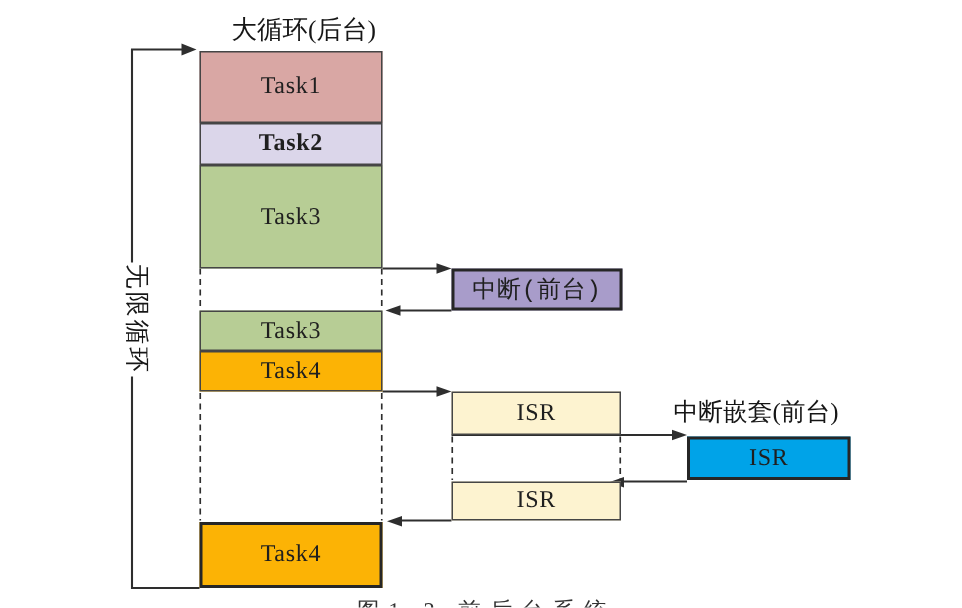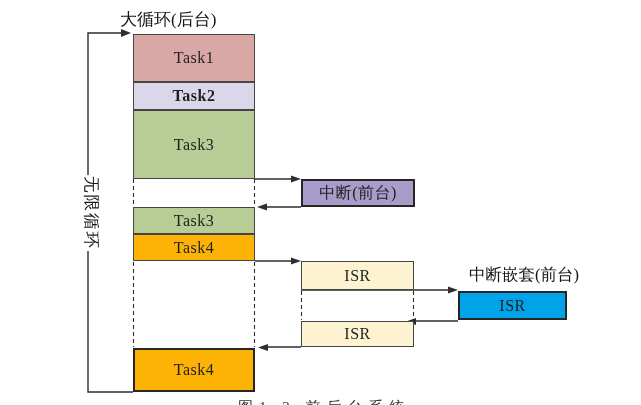--- a/index.html
+++ b/index.html
@@ -11,22 +11,22 @@
   #stage{position:absolute;inset:0;width:641px;height:405px;}
   svg.lines{position:absolute;left:0;top:0;width:641px;height:405px;z-index:1;}
   .block{
     position:absolute;z-index:2;box-sizing:border-box;
     border:1px solid #454545;
     display:flex;align-items:center;justify-content:center;
     font-size:16px;color:#1f1f1f;letter-spacing:0.5px;
   }
   .block.thick{border-width:2px;border-color:#262626;}
   .label{position:absolute;z-index:3;color:#161616;white-space:nowrap;}
-  #title{left:120px;top:8px;width:165px;text-align:left;font-size:17px;}
-  #nested-label{left:449px;top:264px;font-size:16.5px;margin-left:20px;}
+  #title{left:120px;top:8px;width:165px;text-align:center;font-size:17px;}
+  #nested-label{left:449px;top:264px;font-size:16.5px;}
   #side-label{
     left:53px;top:200px;width:76px;text-align:center;
     transform:rotate(90deg);transform-origin:center;
     background:#ffffff;font-size:16.5px;letter-spacing:2px;padding:2px 0;
     z-index:2;
   }
   #caption{left:238px;top:398px;font-size:15px;letter-spacing:6px;color:#333;}
 </style>
 </head>
 <body>
@@ -83,21 +83,21 @@
   <div class="block" style="left: 133px; top: 207px; width: 122px; height: 27px; background-color: rgb(183, 205, 149); border-color: rgb(69, 69, 69);">
     <span>Task3</span>
   </div>
   <div class="block" style="left: 133px; top: 234px; width: 122px; height: 27px; background-color: rgb(252, 179, 5); border-color: rgb(69, 69, 69);">
     <span>Task4</span>
   </div>
   <div class="block thick" style="left: 133px; top: 348px; width: 122px; height: 44px; background-color: rgb(252, 179, 5);">
     <span>Task4</span>
   </div>
 
-  <div class="block thick" style="left: 301px; top: 179px; width: 114px; height: 28px; background-color: rgb(168, 156, 202);">
+  <div class="block thick" style="left: 301px; top: 179px; width: 114px; height: 28px; background-color: rgb(168, 156, 202); font-family: Liberation Mono, monospace;">
     <span>中断(前台)</span>
   </div>
 
   <div class="block" style="left: 301px; top: 261px; width: 113px; height: 29px; background-color: rgb(253, 243, 208); border-color: rgb(69, 69, 69);">
     <span>ISR</span>
   </div>
   <div class="block" style="left: 301px; top: 321px; width: 113px; height: 26px; background-color: rgb(253, 243, 208); border-color: rgb(69, 69, 69);">
     <span>ISR</span>
   </div>
 

